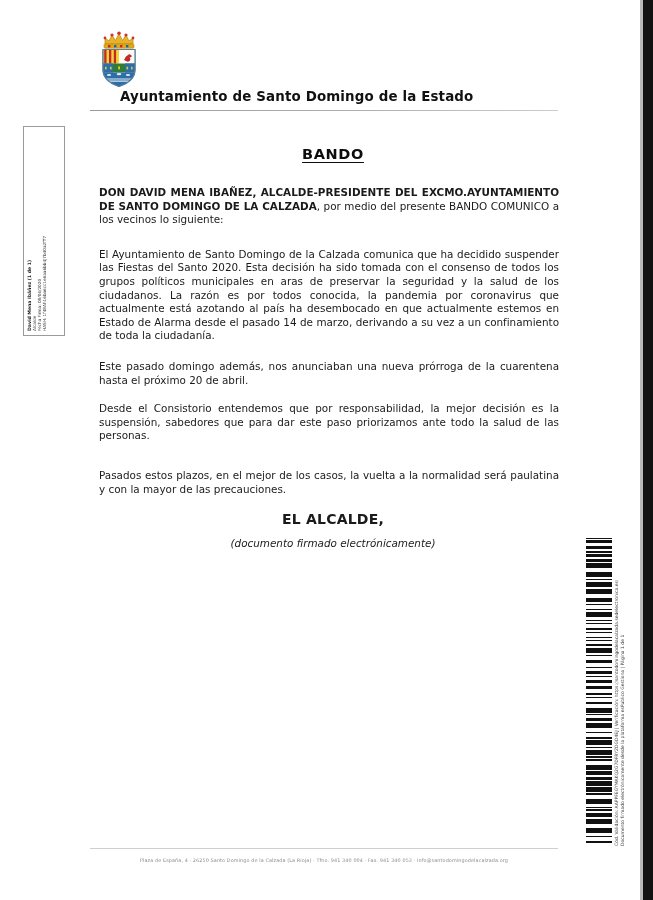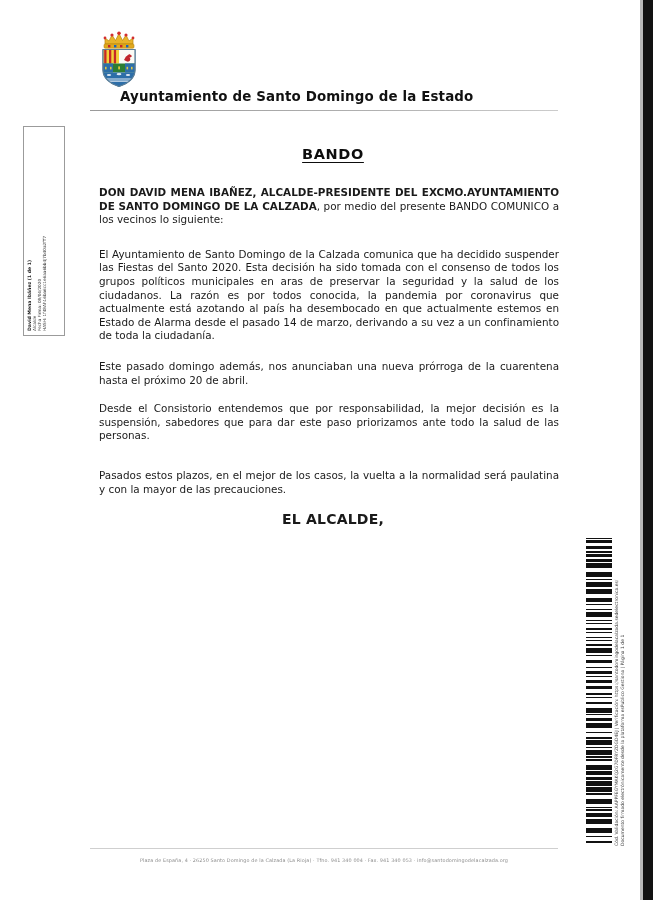--- a/index.html
+++ b/index.html
@@ -309,20 +309,21 @@
     <p class="para" id="intro-para"><span class="lead">DON DAVID MENA IBAÑEZ, ALCALDE-PRESIDENTE DEL EXCMO.AYUNTAMIENTO DE SANTO DOMINGO DE LA CALZADA</span><span>, por medio del presente BANDO COMUNICO a los vecinos lo siguiente:</span></p>
 
     <p class="para" id="para-1">El Ayuntamiento de Santo Domingo de la Calzada comunica que ha decidido suspender las Fiestas del Santo 2020. Esta decisión ha sido tomada con el consenso de todos los grupos políticos municipales en aras de preservar la seguridad y la salud de los ciudadanos. La razón es por todos conocida, la pandemia por coronavirus que actualmente está azotando al país ha desembocado en que actualmente estemos en Estado de Alarma desde el pasado 14 de marzo, derivando a su vez a un confinamiento de toda la ciudadanía.</p>
     <p class="para" id="para-2">Este pasado domingo además, nos anunciaban una nueva prórroga de la cuarentena hasta el próximo 20 de abril.</p>
     <p class="para" id="para-4">Desde el Consistorio entendemos que por responsabilidad, la mejor decisión es la suspensión, sabedores que para dar este paso priorizamos ante todo la salud de las personas.</p>
     <p class="para" id="para-3">Pasados estos plazos, en el mejor de los casos, la vuelta a la normalidad será paulatina y con la mayor de las precauciones.</p>
 
 
     <div id="signature-block">
       <p id="sign-title">EL ALCALDE,</p>
+      <p id="sign-note">(documento firmado electrónicamente)</p>
     </div>
   </div>
 
   <div id="csv-block">
     <div id="barcode">
         <div class="bar" style="top: 0px; height: 1px;"></div>
         <div class="bar" style="top: 2px; height: 3px;"></div>
         <div class="bar" style="top: 8px; height: 3px;"></div>
         <div class="bar" style="top: 13px; height: 2px;"></div>
         <div class="bar" style="top: 16px; height: 3px;"></div>

